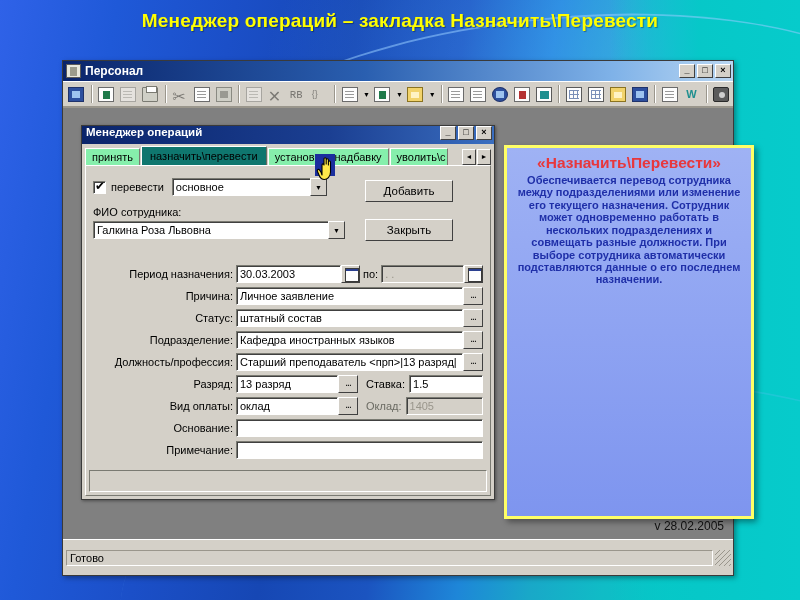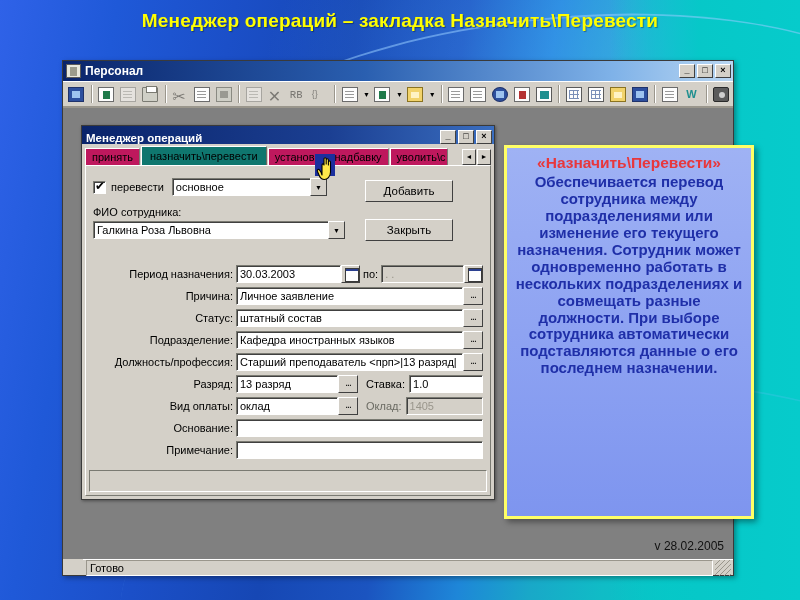--- a/index.html
+++ b/index.html
@@ -181,24 +181,24 @@
     border-top: 1px solid #9a968c;
     overflow: hidden;
   }
   .version {
     position: absolute;
     right: 9px; bottom: 6px;
     font-size: 12px; color: #111;
     white-space: nowrap;
   }
   .statusbar {
-    height: 16px;
+    height: 36px;
     background: #d4d0c8;
     border-top: 1px solid #fff;
-    display: flex; align-items: center; margin-left: 20px;
+    display: flex; align-items: center;
   }
   .status-cell {
     margin: 2px 2px 2px 3px;
     flex: 1; height: 16px;
     border: 1px solid;
     border-color: #9a968c #fff #fff #9a968c;
     font-size: 11px; color: #000;
     padding-left: 3px; line-height: 14px;
   }
   .status-grip {
@@ -213,38 +213,38 @@
     left: 18px; top: 17px;
     width: 414px; height: 375px;
     background: #d4d0c8;
     border: 1px solid #3a3a3a;
     box-shadow: 1px 1px 3px rgba(0,0,0,0.4);
     display: flex; flex-direction: column;
   }
   .child-title {
     height: 18px;
     background: linear-gradient(90deg, #0a246a 0%, #1b3f92 60%, #3a6ec0 100%);
-    display: flex; align-items: flex-end;
+    display: flex; align-items: flex-start;
     padding: 0 2px 0 4px;
     color: #fff; font-size: 11.5px; font-weight: bold;
   }
   .child-title .ct-text { flex: 1; }
   .child-body { flex: 1; padding: 2px 3px 3px 3px; display: flex; flex-direction: column; }
 
   
   .tabstrip {
     display: flex; align-items: flex-end;
     height: 19px;
     position: relative;
   }
   .tab {
     height: 17px;
     padding: 0 6px;
     font-size: 11px; color: #000;
-    background: #be185d;
+    background: #86efac;
     border: 1px solid;
     border-color: #fff #7a7a72 #7a7a72 #fff;
     border-bottom: none;
     line-height: 16px;
     white-space: nowrap;
     margin-right: 1px;
   }
   .tab.active {
     height: 19px;
     background: #0f766e;
@@ -381,21 +381,21 @@
   }
   #callout .co-head {
     color: #e8373c;
     font-size: 15.5px;
     font-weight: bold;
     margin-bottom: 2px;
     white-space: nowrap;
   }
   #callout .co-body {
     color: #1f2fa8;
-    font-size: 15px;
+    font-size: 11px;
     font-weight: bold;
     line-height: 1.13;
   }
 </style>
 </head>
 <body>
 
 <div id="slide">
   <div class="swoosh"></div>
   <div class="swoosh2"></div>
@@ -609,21 +609,21 @@
               </div>
             </div>
 
             <div class="row">
               <span class="lbl right" style="width:140px;">Разряд:</span>
               <div style="display:flex;margin-left:3px;">
                 <div class="field" style="width:102px;">13 разряд</div>
                 <div class="ell-btn">...</div>
               </div>
               <span class="lbl" style="margin:0 4px 0 8px;">Ставка:</span>
-              <div class="field" style="flex:1;">1.0</div>
+              <div class="field" style="flex:1;">1.5</div>
             </div>
 
             <div class="row">
               <span class="lbl right" style="width:140px;">Вид оплаты:</span>
               <div style="display:flex;margin-left:3px;">
                 <div class="field" style="width:102px;">оклад</div>
                 <div class="ell-btn">...</div>
               </div>
               <span class="lbl" style="margin:0 4px 0 8px;color:#6b6b63;">Оклад:</span>
               <div class="field disabled" style="flex:1;">1405</div>

